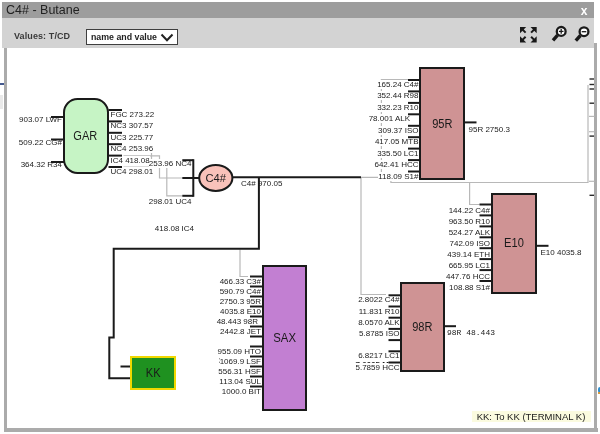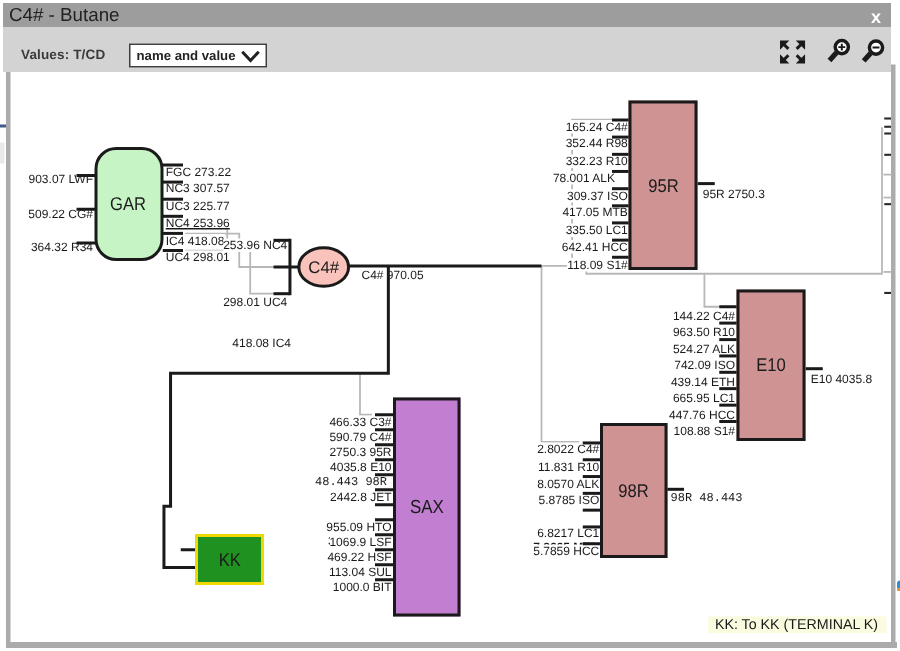--- a/index.html
+++ b/index.html
@@ -77,21 +77,21 @@
   </g>
 </svg>
 
 <div id="labels">
 <div class="lbl" style="right:538px;top:115.0px;">903.07 LWF</div>
 <div class="lbl" style="right:538px;top:137.5px;">509.22 CG#</div>
 <div class="lbl" style="right:538px;top:160.0px;">364.32 R34</div>
 <div class="lbl" style="left:110.5px;top:110.0px;">FGC 273.22</div>
 <div class="lbl" style="left:110.5px;top:121.4px;">NC3 307.57</div>
 <div class="lbl" style="left:110.5px;top:132.8px;">UC3 225.77</div>
-<div class="lbl" style="left:110.5px;top:144.2px;text-decoration:underline;">NC4 253.96</div>
+<div class="lbl" style="left:110.5px;top:144.2px;">NC4 253.96</div>
 <div class="lbl" style="left:110.5px;top:155.6px;">IC4 418.08</div>
 <div class="lbl" style="left:110.5px;top:167.0px;">UC4 298.01</div>
 <div class="lbl" style="right:181.5px;top:80.0px;">165.24 C4#</div>
 <div class="lbl" style="right:181.5px;top:91.4px;">352.44 R98</div>
 <div class="lbl" style="right:181.5px;top:102.9px;">332.23 R10</div>
 <div class="lbl" style="right:190px;top:114.3px;">78.001 ALK</div>
 <div class="lbl" style="right:181.5px;top:125.8px;">309.37 ISO</div>
 <div class="lbl" style="right:181.5px;top:137.2px;">417.05 MTB</div>
 <div class="lbl" style="right:181.5px;top:148.6px;">335.50 LC1</div>
 <div class="lbl" style="right:181.5px;top:160.1px;">642.41 HCC</div>
@@ -108,26 +108,26 @@
 <div class="lbl" style="right:200.5px;top:306.5px;">11.831 R10</div>
 <div class="lbl" style="right:200.5px;top:317.7px;">8.0570 ALK</div>
 <div class="lbl" style="right:200.5px;top:328.9px;">5.8785 ISO</div>
 <div class="lbl" style="right:200.5px;top:360px;font-weight:bold;">7.2665 MTB</div>
 <div class="lbl" style="right:200.5px;top:351.3px;">6.8217 LC1</div>
 <div class="lbl" style="right:200.5px;top:362.5px;">5.7859 HCC</div>
 <div class="lbl" style="right:339px;top:276.5px;">466.33 C3#</div>
 <div class="lbl" style="right:339px;top:286.5px;">590.79 C4#</div>
 <div class="lbl" style="right:339px;top:296.5px;">2750.3 95R</div>
 <div class="lbl" style="right:339px;top:306.5px;">4035.8 E10</div>
-<div class="lbl" style="right:342px;top:316.5px;font-family:Liberation Mono, monospace;">48.443 98R</div>
+<div class="lbl" style="right:342px;top:316.5px;">48.443 98R</div>
 <div class="lbl" style="right:339px;top:326.5px;">2442.8 JET</div>
 <div class="lbl" style="right:339px;top:356px;text-align:center;">3684.1 DSL</div>
 <div class="lbl" style="right:339px;top:346.5px;">955.09 HTO</div>
 <div class="lbl" style="right:339px;top:356.5px;">1069.9 LSF</div>
-<div class="lbl" style="right:339px;top:366.5px;">469.22 HSF</div>
+<div class="lbl" style="right:339px;top:366.5px;">556.31 HSF</div>
 <div class="lbl" style="right:339px;top:376.5px;">113.04 SUL</div>
 <div class="lbl" style="right:339px;top:386.5px;">1000.0 BIT</div>
 <div class="lbl" style="left:468.5px;top:124.5px;">95R 2750.3</div>
 <div class="lbl" style="left:540.5px;top:248.4px;">E10 4035.8</div>
 <div class="lbl" style="left:447px;top:328.0px;font-family:Liberation Mono, monospace;">98R 48.443</div>
 <div class="lbl" style="left:241px;top:178.8px;">C4# 970.05</div>
 <div class="lbl" style="right:408.5px;top:159.3px;">253.96 NC4</div>
 <div class="lbl" style="right:406px;top:178.8px;margin-top:45px;">418.08 IC4</div>
 <div class="lbl" style="right:408.5px;top:196.5px;">298.01 UC4</div>
 </div>

